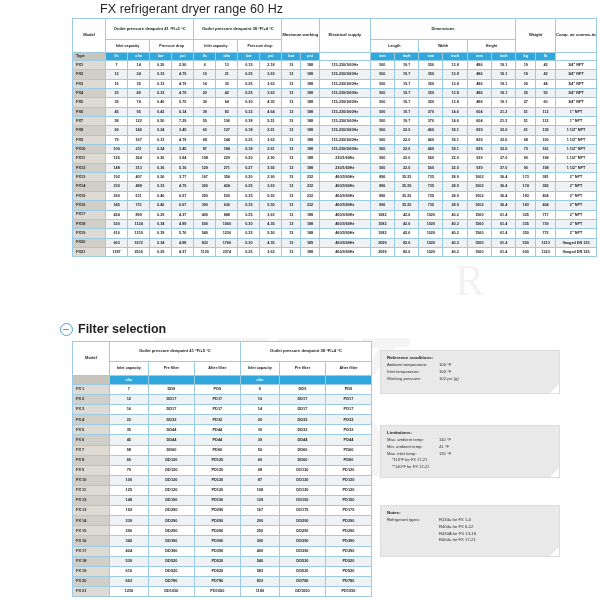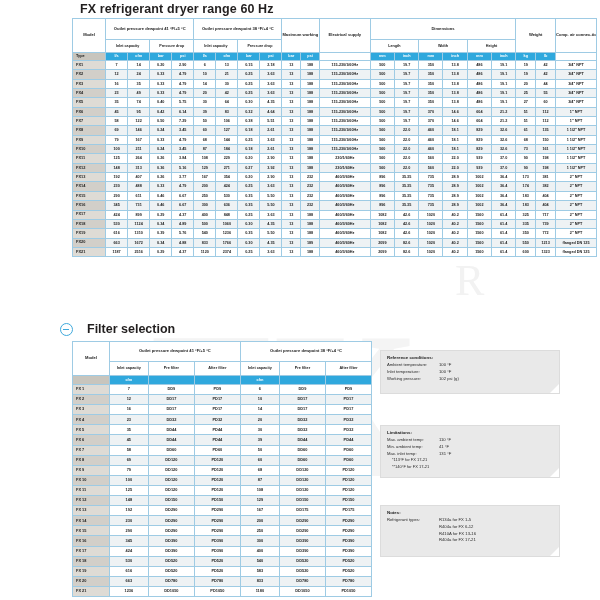--- a/index.html
+++ b/index.html
@@ -34,24 +34,24 @@
     left: 455px; top: 255px;
     font-size: 44px;
     color: #f2f2f2;
     font-family: "Liberation Serif", serif;
     z-index: 0;
   }
   .layer { position: relative; z-index: 2; }
 
   h1.section-title {
     position: absolute;
-    left: 80px; top: 2px;
+    left: 100px; top: 2px;
     margin: 0;
     font-size: 12.5px;
-    font-weight: bold;
+    font-weight: normal;
     color: #221f1f;
     letter-spacing: 0.1px;
   }
 
   
   table.spec {
     position: absolute;
     border-collapse: collapse;
     table-layout: fixed;
   }
@@ -104,21 +104,21 @@
     padding-left: 3px;
     background: #dedbd5;
     font-size: 3.9px;
   }
   table.spec tbody tr.alt td.model { background: #d2cfc9; }
 
   
   .filter-head {
     position: absolute;
     left: 60px; top: 322px;
-    display: flex; align-items: center; gap: 14px;
+    display: flex; align-items: center; gap: 5px;
   }
   .minus-icon {
     width: 13px; height: 13px;
     border: 1.3px solid #3fa9dc;
     border-radius: 50%;
     position: relative;
   }
   .minus-icon::after {
     content: "";
     position: absolute;

